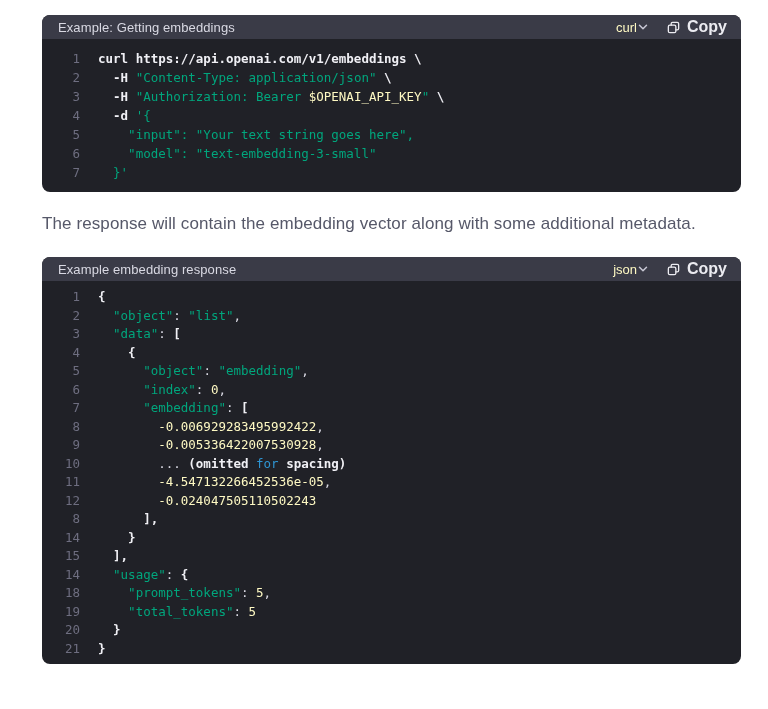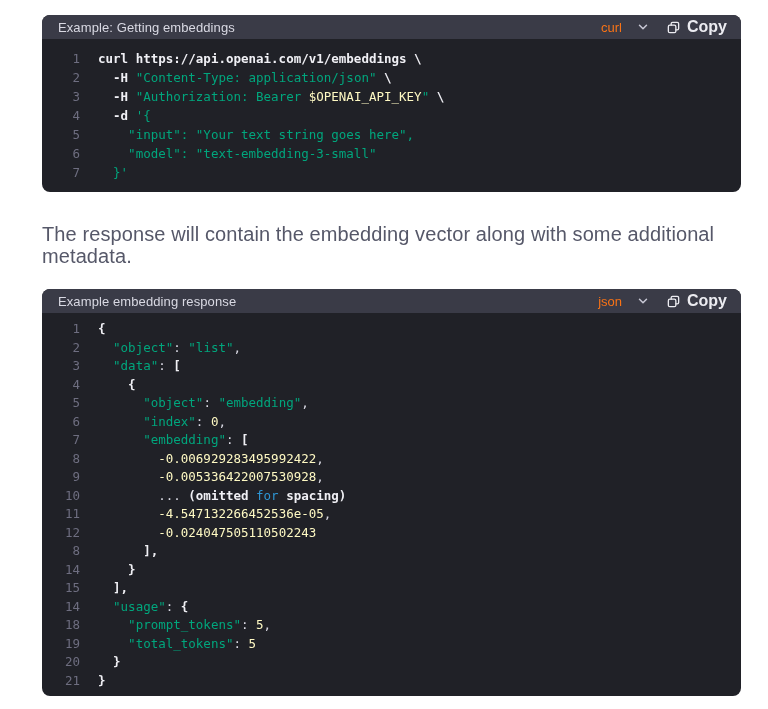--- a/index.html
+++ b/index.html
@@ -28,22 +28,22 @@
   .codehead .title {
     color:#d9d9e3;
     font-size:13px;
     font-weight:500;
     letter-spacing:.1px;
   }
   .codehead .spacer { flex:1; }
   .lang-select {
     display:flex;
     align-items:center;
-    gap:16px;
-    color:#f97316;
+    gap:1px;
+    color:#fef9c3;
     font-size:13px;
     background:none;
     border:none;
     cursor:pointer;
     margin-right:18px;
     font-family:"Liberation Sans", sans-serif;
   }
   .copy-btn {
     display:flex;
     align-items:center;
@@ -75,23 +75,23 @@
   }
   .tx { white-space:pre; color:#d9d9e3; }
   .tok-plain { color:#d9d9e3; }
   .tok-cmd   { color:#f0f0f5; font-weight:700; }
   .tok-str   { color:#00a67d; }
   .tok-num   { color:#fef9c3; }
   .tok-kw    { color:#2e95d3; }
   
   .prose {
     color:#565869;
-    font-size:20px;
+    font-size:17px;
     line-height:22px;
-    margin:31px 0 22px 0;
+    margin:21px 0 22px 0;
     letter-spacing:.1px;
   }
 </style>
 </head>
 <body>
 
 <div class="page">
 
   <div class="codeblock">
     <div class="codehead">

